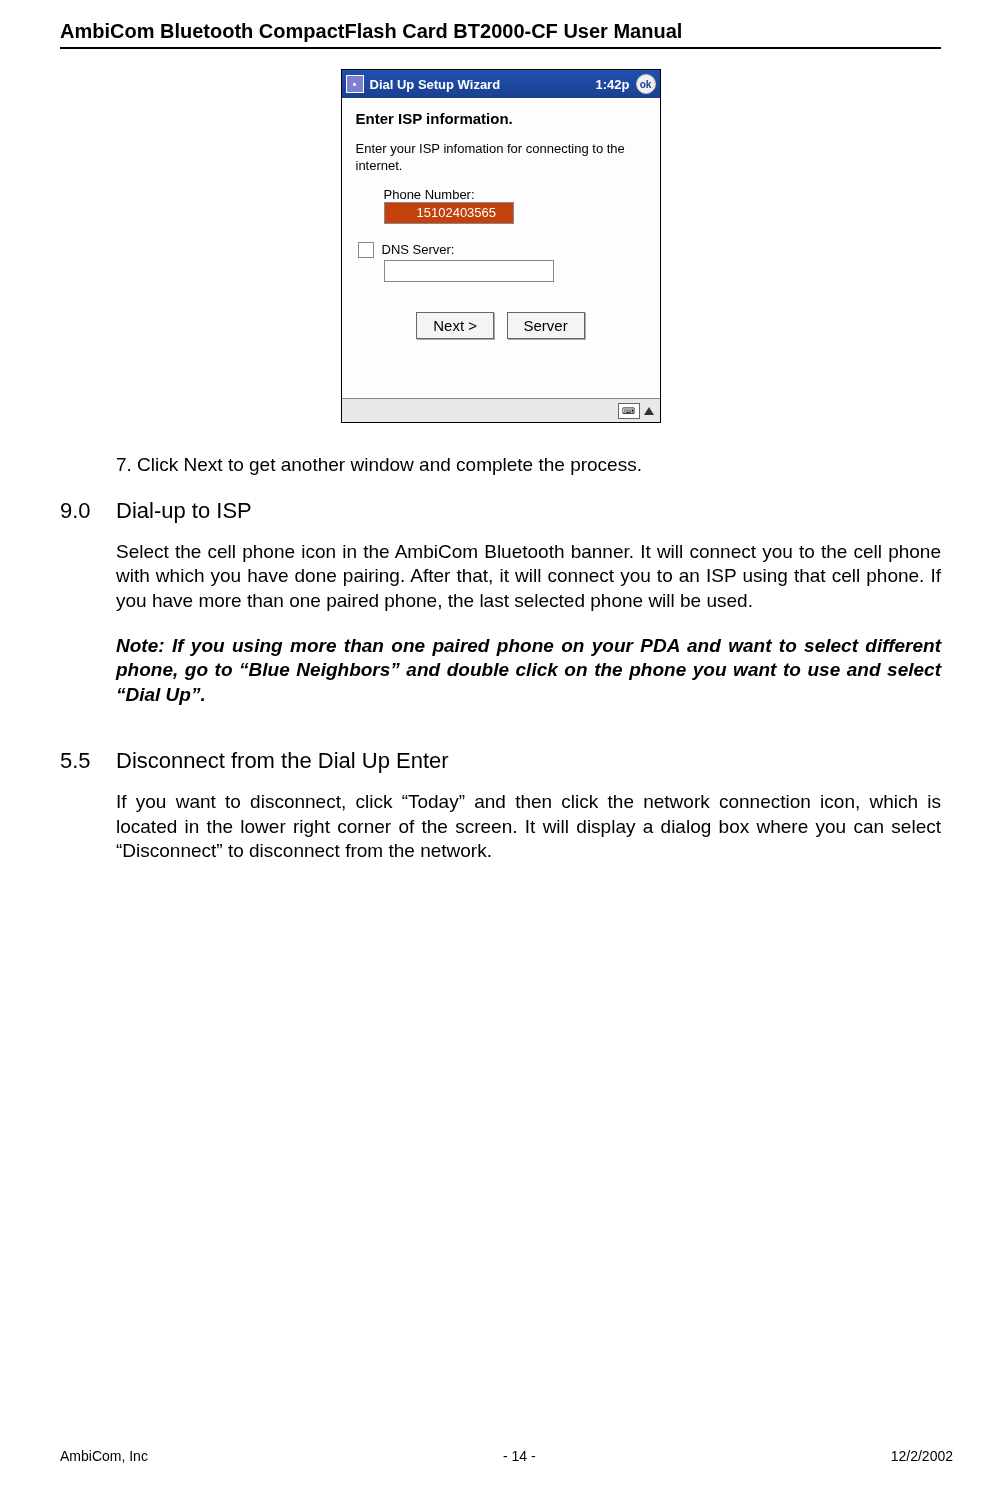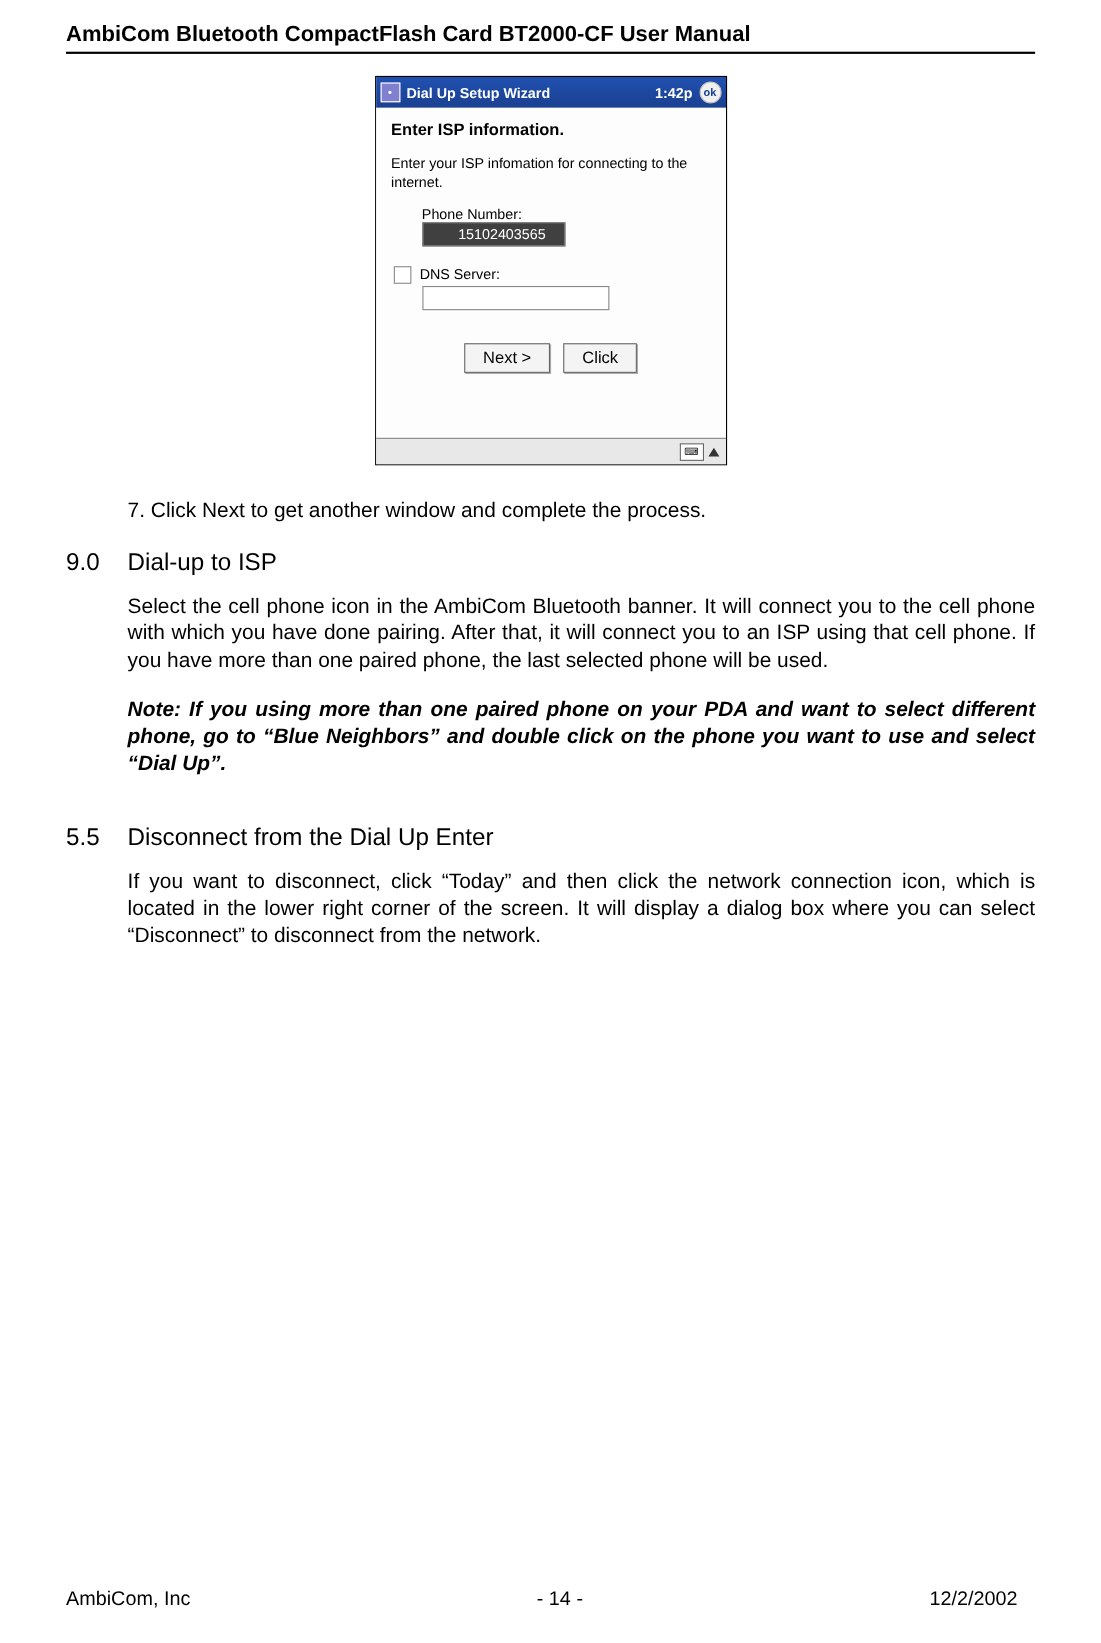--- a/index.html
+++ b/index.html
@@ -108,21 +108,21 @@
       display: block;
       margin-left: 28px;
       width: 130px;
       height: 22px;
       border: 1px solid #888;
       font-size: 13px;
       padding: 2px 4px;
       background: #fff;
     }
     .pda-input.selected {
-      background: #404040;
+      background: #c2410c;
       color: #fff;
       padding-left: 32px;
     }
     .dns-row {
       margin-top: 18px;
       display: flex;
       align-items: center;
     }
     .checkbox {
       width: 16px;
@@ -210,24 +210,24 @@
       margin-left: 56px;
       font-weight: bold;
       font-style: italic;
       text-align: justify;
       margin-bottom: 40px;
     }
     .footer {
       position: absolute;
       bottom: 30px;
       left: 60px;
-      right: 76px;
+      right: 48px;
       display: flex;
       justify-content: space-between;
-      font-size: 18px;
+      font-size: 14px;
     }
   </style>
 </head>
 <body>
 
 <div class="page">
   <div class="doc-title">AmbiCom Bluetooth CompactFlash Card BT2000-CF User Manual</div>
   <hr class="title-rule">
 
   <div class="screenshot-wrap">
@@ -247,21 +247,21 @@
         <div class="pda-input selected">15102403565</div>
 
         <div class="dns-row">
           <span class="checkbox"></span>
           <span class="dns-label">DNS Server:</span>
         </div>
         <div class="dns-input"></div>
 
         <div class="pda-buttons">
           <span class="pda-btn">Next &gt;</span>
-          <span class="pda-btn">Click</span>
+          <span class="pda-btn">Server</span>
         </div>
       </div>
       <div class="pda-footer">
         <span class="kb-icon">⌨</span>
         <span class="tri-up"></span>
       </div>
     </div>
   </div>
 
   <div class="body-text">7. Click Next to get another window and complete the process.</div>

